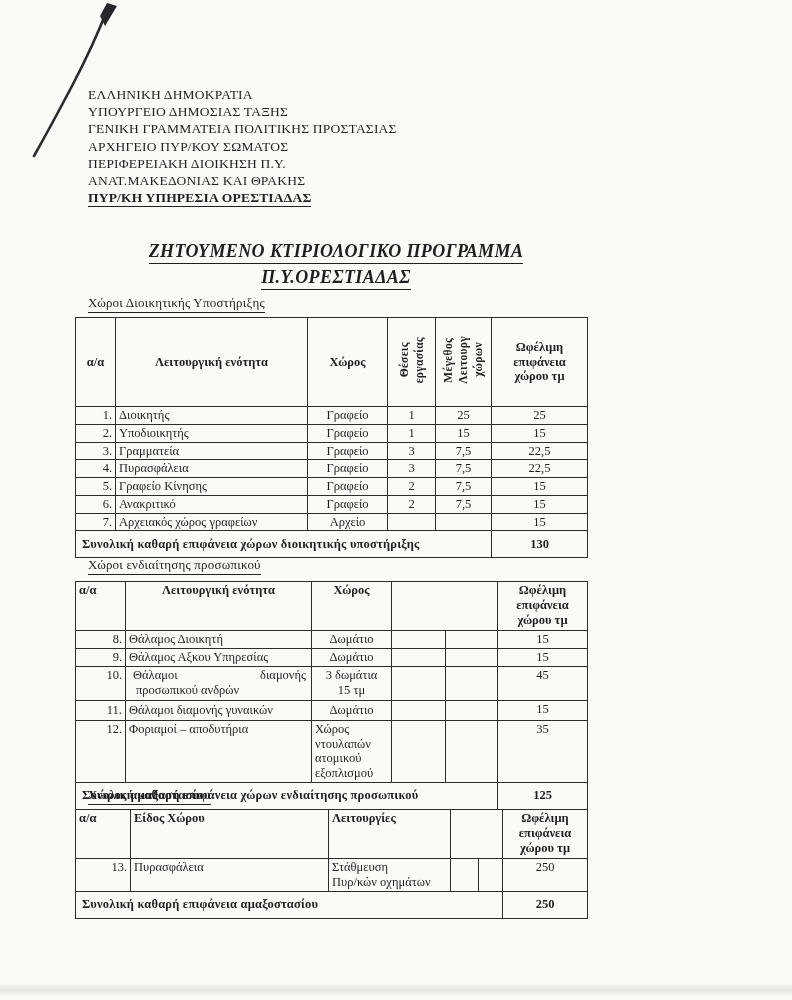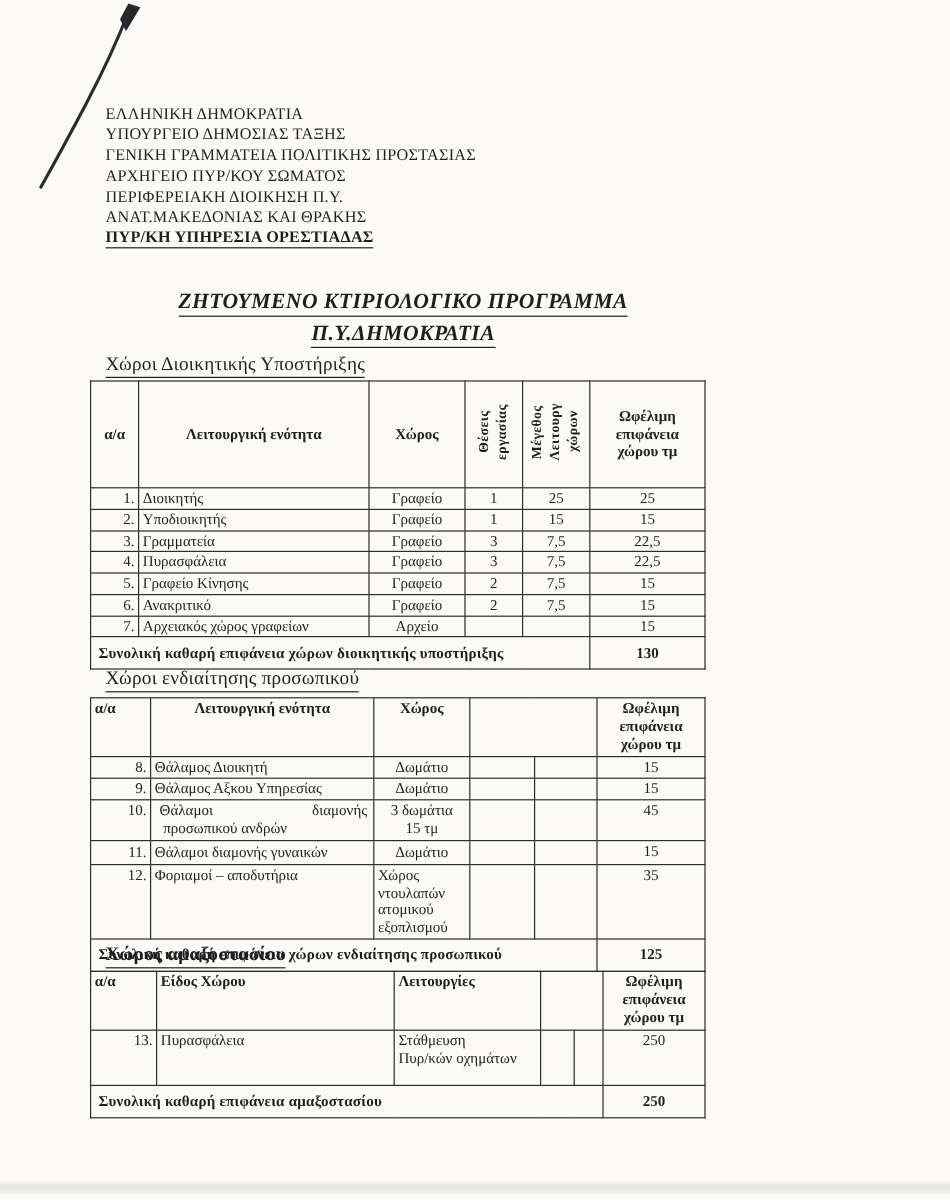--- a/index.html
+++ b/index.html
@@ -19,21 +19,21 @@
   .lh-line{white-space:nowrap;}
   .lh-bold{font-weight:bold;}
   .lh-bold span{display:inline-block;border-bottom:1.6px solid #1f1f1f;padding-bottom:0px;}
 
   
   .doc-title{position:absolute;left:75px;width:522px;top:241px;text-align:center;font-weight:bold;font-style:italic;}
   .doc-title .t{display:inline-block;font-size:18px;letter-spacing:.4px;border-bottom:1.8px solid #1f1f1f;padding-bottom:1px;}
   .doc-title .t2w{margin-top:3px;}
 
   
-  .sec-heading{position:absolute;left:88px;font-size:16px;letter-spacing:.2px;font-family:Liberation Serif, serif;}
+  .sec-heading{position:absolute;left:88px;font-size:13px;letter-spacing:.2px;font-family:Liberation Serif, serif;}
   .sec-heading span{display:inline-block;border-bottom:1.2px solid #222;padding-bottom:1px;}
   .h1{top:295px;}
   .h2{top:557px;}
   .h3{top:787px;font-weight:bold;}
 
   
   table.t{position:absolute;left:75px;border-collapse:collapse;table-layout:fixed;
     border:1.6px solid #222;}
   .tbl1{top:317px;}
   .tbl2{top:581px;}
@@ -56,21 +56,21 @@
   .tbl1 tbody tr{height:16px;}
   .total-row td{font-weight:bold;font-size:13px;height:24px;}
   .total-row .lbl{padding-left:6px;letter-spacing:.2px;}
 
   
   .tbl2 thead th,.tbl3 thead th{vertical-align:top;height:46px;}
   .smallcell{font-size:8px;line-height:1.2;text-align:left;padding:1px 0;}
   .justline{display:flex;justify-content:space-between;padding:0 2px 0 4px;}
   .name-pad{padding-left:7px;}
 
-  .r18{height:18px;} .r17{height:17px;} .r34{height:34px;} .r20{height:20px;} .r35{height:35px;} .r33{height:46px;}
+  .r18{height:18px;} .r17{height:17px;} .r34{height:34px;} .r20{height:20px;} .r35{height:35px;} .r33{height:32px;}
 
   
   .scan-band{position:absolute;left:0;right:0;bottom:5px;height:12px;
     background:linear-gradient(180deg, rgba(110,110,104,0) 0%, rgba(110,110,104,0.16) 55%, rgba(110,110,104,0.04) 100%);}
 </style>
 </head>
 <body>
 
 <div class="page">
 
@@ -84,21 +84,21 @@
     <div class="lh-line">ΥΠΟΥΡΓΕΙΟ ΔΗΜΟΣΙΑΣ ΤΑΞΗΣ</div>
     <div class="lh-line">ΓΕΝΙΚΗ ΓΡΑΜΜΑΤΕΙΑ ΠΟΛΙΤΙΚΗΣ ΠΡΟΣΤΑΣΙΑΣ</div>
     <div class="lh-line">ΑΡΧΗΓΕΙΟ ΠΥΡ/ΚΟΥ ΣΩΜΑΤΟΣ</div>
     <div class="lh-line">ΠΕΡΙΦΕΡΕΙΑΚΗ ΔΙΟΙΚΗΣΗ Π.Υ.</div>
     <div class="lh-line">ΑΝΑΤ.ΜΑΚΕΔΟΝΙΑΣ ΚΑΙ ΘΡΑΚΗΣ</div>
     <div class="lh-line lh-bold"><span>ΠΥΡ/ΚΗ ΥΠΗΡΕΣΙΑ ΟΡΕΣΤΙΑΔΑΣ</span></div>
   </div>
 
   <div class="doc-title">
     <div><span class="t">ΖΗΤΟΥΜΕΝΟ ΚΤΙΡΙΟΛΟΓΙΚΟ ΠΡΟΓΡΑΜΜΑ</span></div>
-    <div class="t2w"><span class="t">Π.Υ.ΔΗΜΟΚΡΑΤΙΑ</span></div>
+    <div class="t2w"><span class="t">Π.Υ.ΟΡΕΣΤΙΑΔΑΣ</span></div>
   </div>
 
   <div class="sec-heading h1"><span>Χώροι Διοικητικής Υποστήριξης</span></div>
 
   <table class="t tbl1">
     <colgroup>
         <col style="width:40px">
         <col style="width:192px">
         <col style="width:80px">
         <col style="width:48px">

